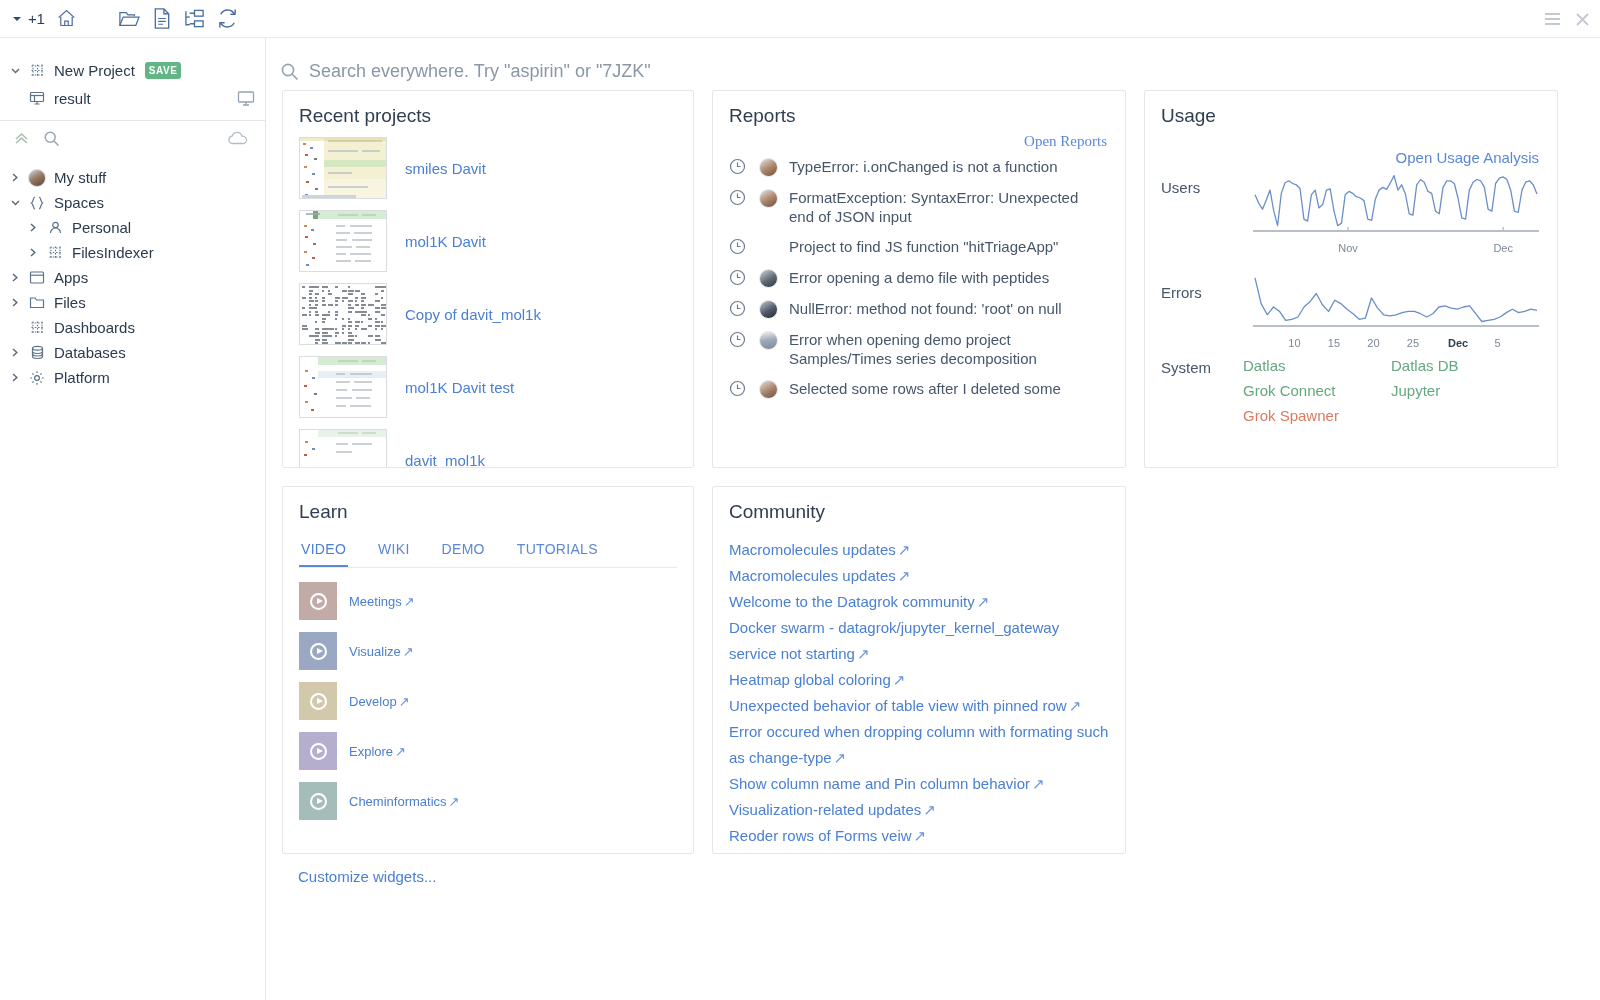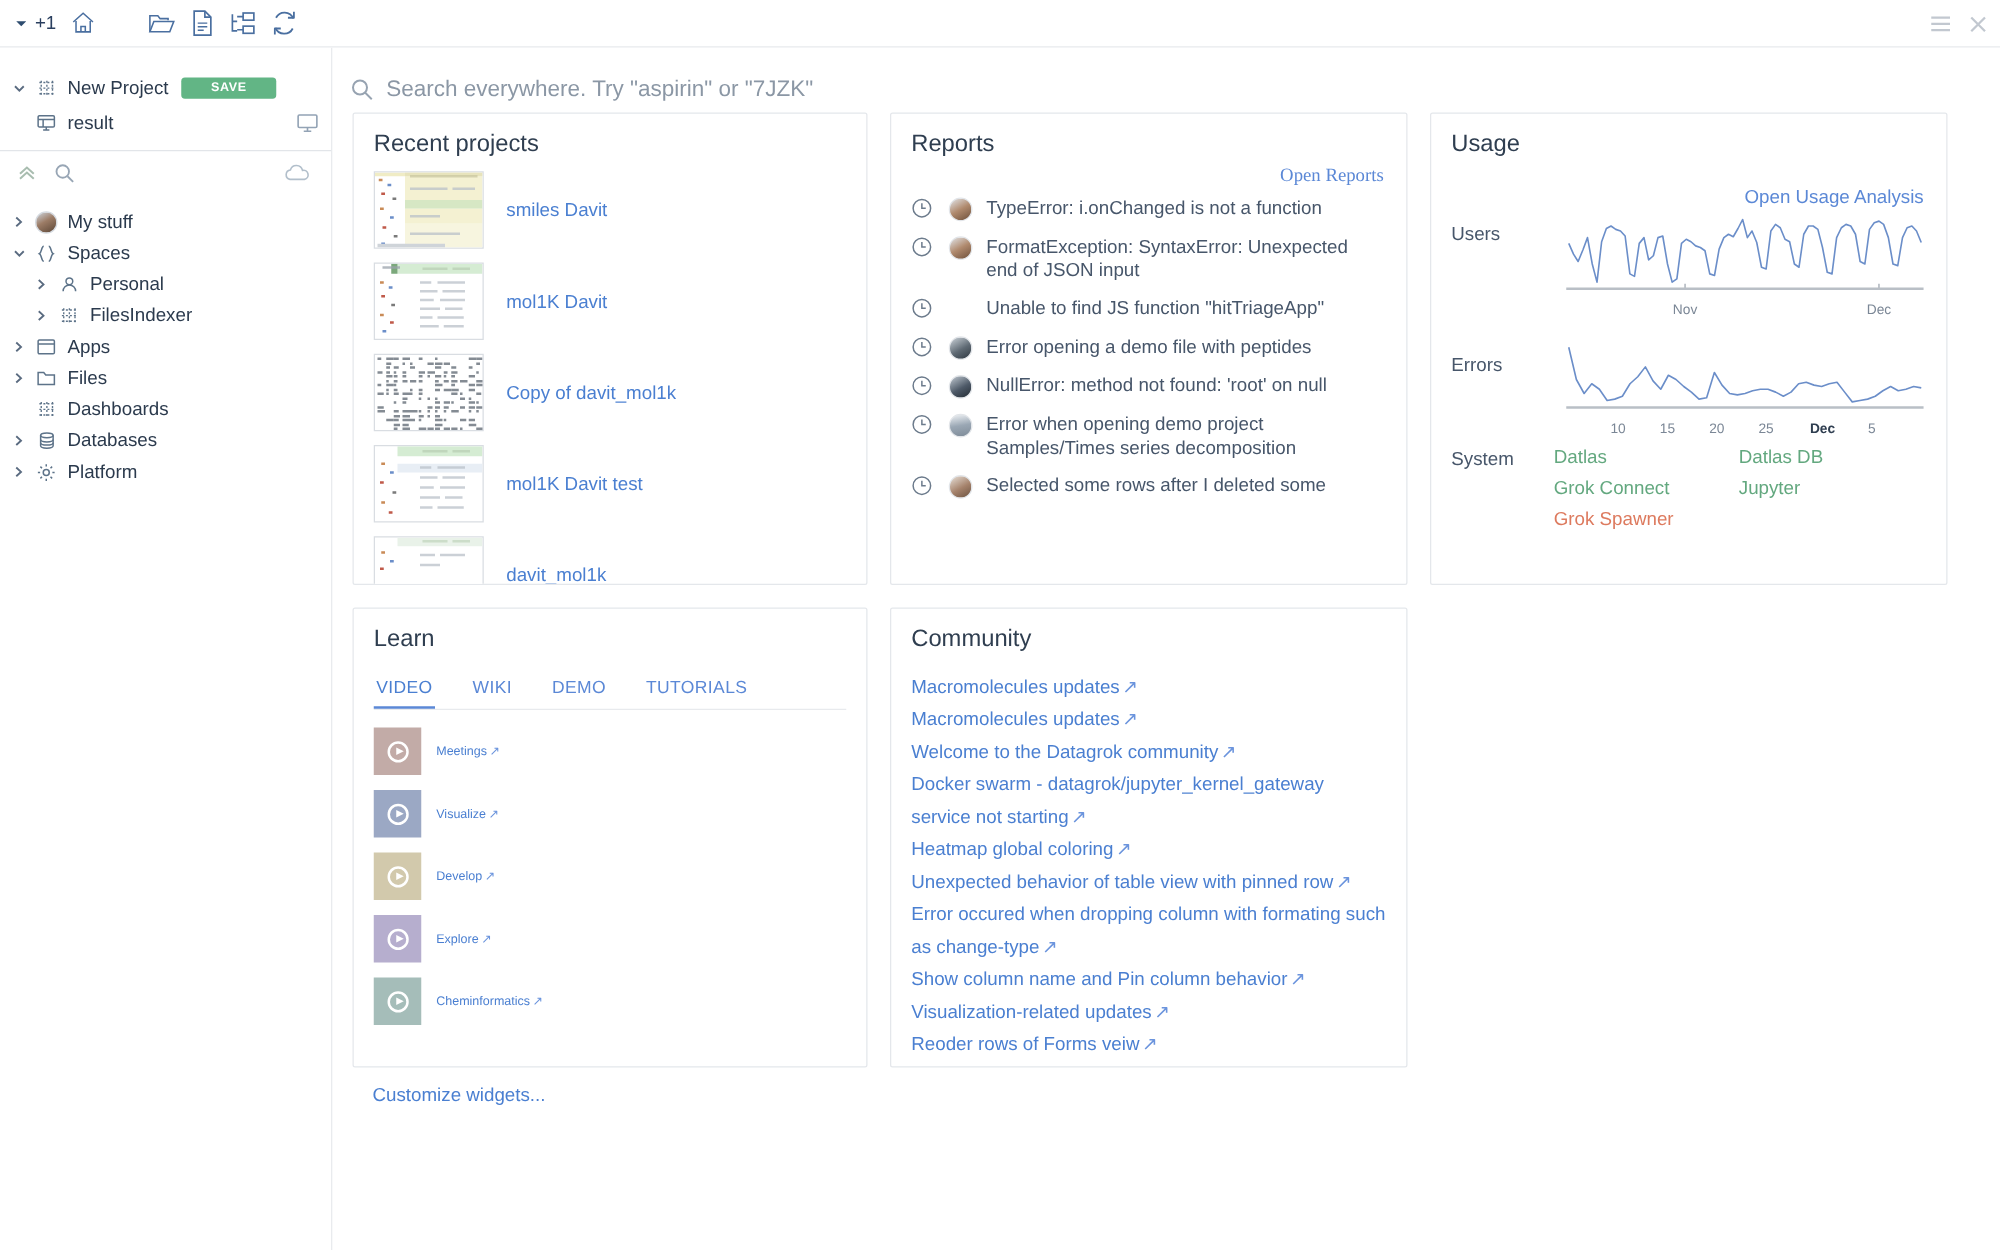--- a/index.html
+++ b/index.html
@@ -54,21 +54,21 @@
   .chev {
     width: 22px; flex: 0 0 22px; display: flex; align-items: center; justify-content: center;
     color: #5a6b80; font-size: 11px;
   }
   .chev.deep { margin-left: 18px; }
   .sb-ic { width: 22px; flex: 0 0 22px; display: flex; align-items: center; justify-content: center; color: #5d7389; }
   .proj-name { font-size: 15px; color: #2b3a4d; margin-left: 6px; }
   .save-badge {
     margin-left: 10px; background: #62b585; color: #fff;
     font-size: 10px; font-weight: bold; letter-spacing: .5px;
-    padding: 3px 24px; border-radius: 3px;
+    padding: 3px 4px; border-radius: 3px;
   }
   .result-row { display: flex; align-items: center; height: 28px; padding: 0 10px 0 4px; }
   .result-row .sb-ic { margin-left: 22px; }
   .result-name { font-size: 15px; color: #2b3a4d; margin-left: 6px; }
   .result-row .right-ic { margin-left: auto; color: #93a3b5; display: flex; }
 
   .sb-sep { height: 1px; background: #e2e5e9; margin: 8px 0 0 0; }
   .sb-tools { display: flex; align-items: center; height: 34px; padding: 0 12px 0 6px; }
   .sb-tools .ic { width: 30px; display: flex; align-items: center; justify-content: center; color: #98a6b5; }
   .sb-tools .ic.green { color: #9db6a6; }
@@ -163,21 +163,21 @@
   .learn-grid { display: flex; flex-wrap: wrap; margin-top: 14px; }
   .learn-item { display: flex; align-items: center; width: 198px; margin-bottom: 12px; }
   .vthumb {
     width: 38px; height: 38px; flex: 0 0 38px; display: flex; align-items: center; justify-content: center;
   }
   .play { width: 17px; height: 17px; border: 2px solid #fff; border-radius: 50%; position: relative; }
   .play::after {
     content:''; position: absolute; left: 5px; top: 3.5px;
     border-left: 6px solid #fff; border-top: 3.5px solid transparent; border-bottom: 3.5px solid transparent;
   }
-  .learn-label { font-size: 10px; color: #4a7fd1; margin-left: 12px; cursor: pointer; }
+  .learn-label { font-size: 13px; color: #4a7fd1; margin-left: 12px; cursor: pointer; }
   .ext { display: inline-block; margin-left: 2px; color: #6b94dd; }
 
   
   .comm-list { margin-top: 14px; }
   .comm-link {
     display: block; font-size: 15px; color: #4a7fd1; line-height: 26px; cursor: pointer;
   }
 
   .customize {
     font-size: 15px; color: #4a7fd1; margin: 14px 0 0 16px; display: inline-block; cursor: pointer;
@@ -752,21 +752,21 @@
               </div>
 
               <div class="rep-item">
                 <div class="clock">
                   <svg width="17" height="17" viewBox="0 0 17 17" fill="none" stroke="#6c7b8c" stroke-width="1.2">
                       <circle cx="8.5" cy="8.5" r="7"></circle>
                       <path d="M8.5 4.5 V8.5 H11.6"></path>
                     </svg>
                 </div>
                 <div class="rep-av blank"></div>
-                <div class="rep-txt">Unable to find JS function "hitTriageApp"</div>
+                <div class="rep-txt">Project to find JS function "hitTriageApp"</div>
               </div>
 
               <div class="rep-item">
                 <div class="clock">
                   <svg width="17" height="17" viewBox="0 0 17 17" fill="none" stroke="#6c7b8c" stroke-width="1.2">
                       <circle cx="8.5" cy="8.5" r="7"></circle>
                       <path d="M8.5 4.5 V8.5 H11.6"></path>
                     </svg>
                 </div>
                 <div class="rep-av" style="background:linear-gradient(150deg,#cdd4da 0%,#5f6a74 55%,#2e3740 100%);"></div>

